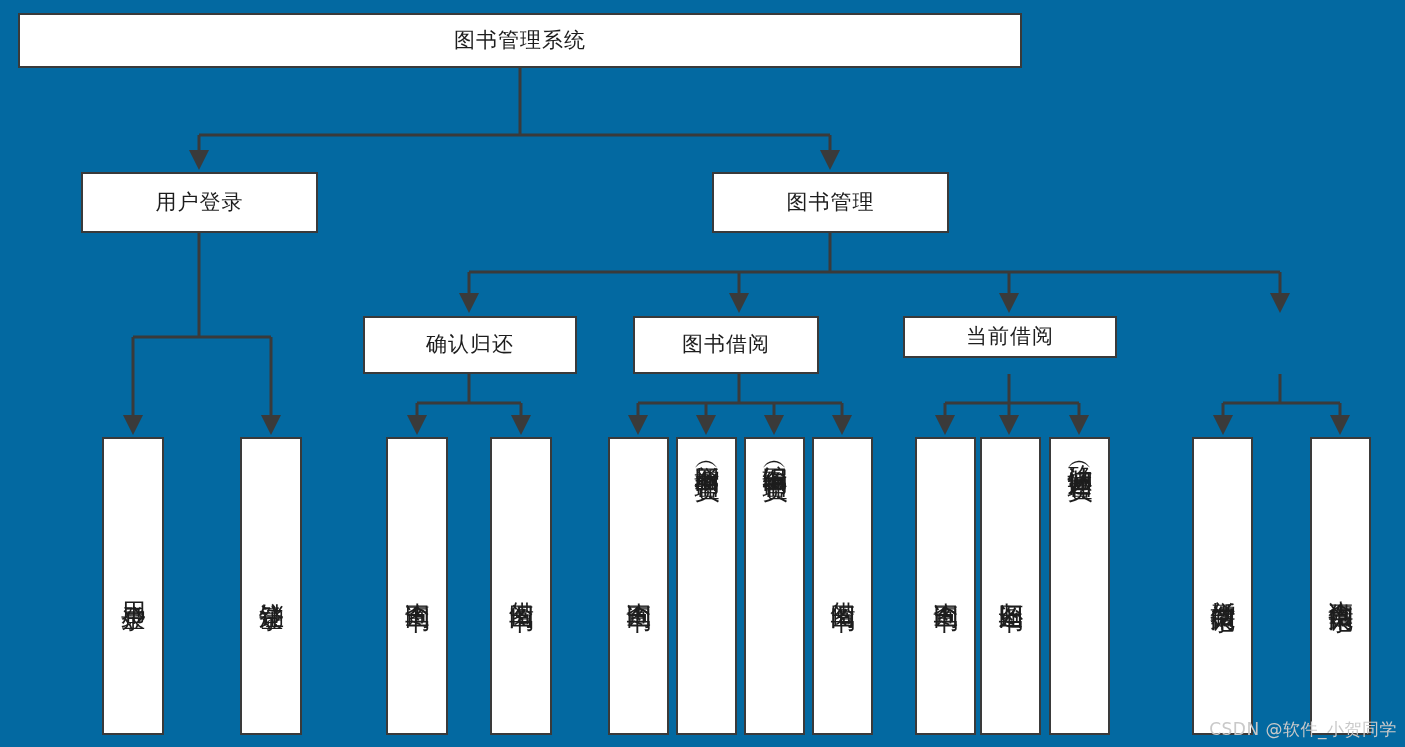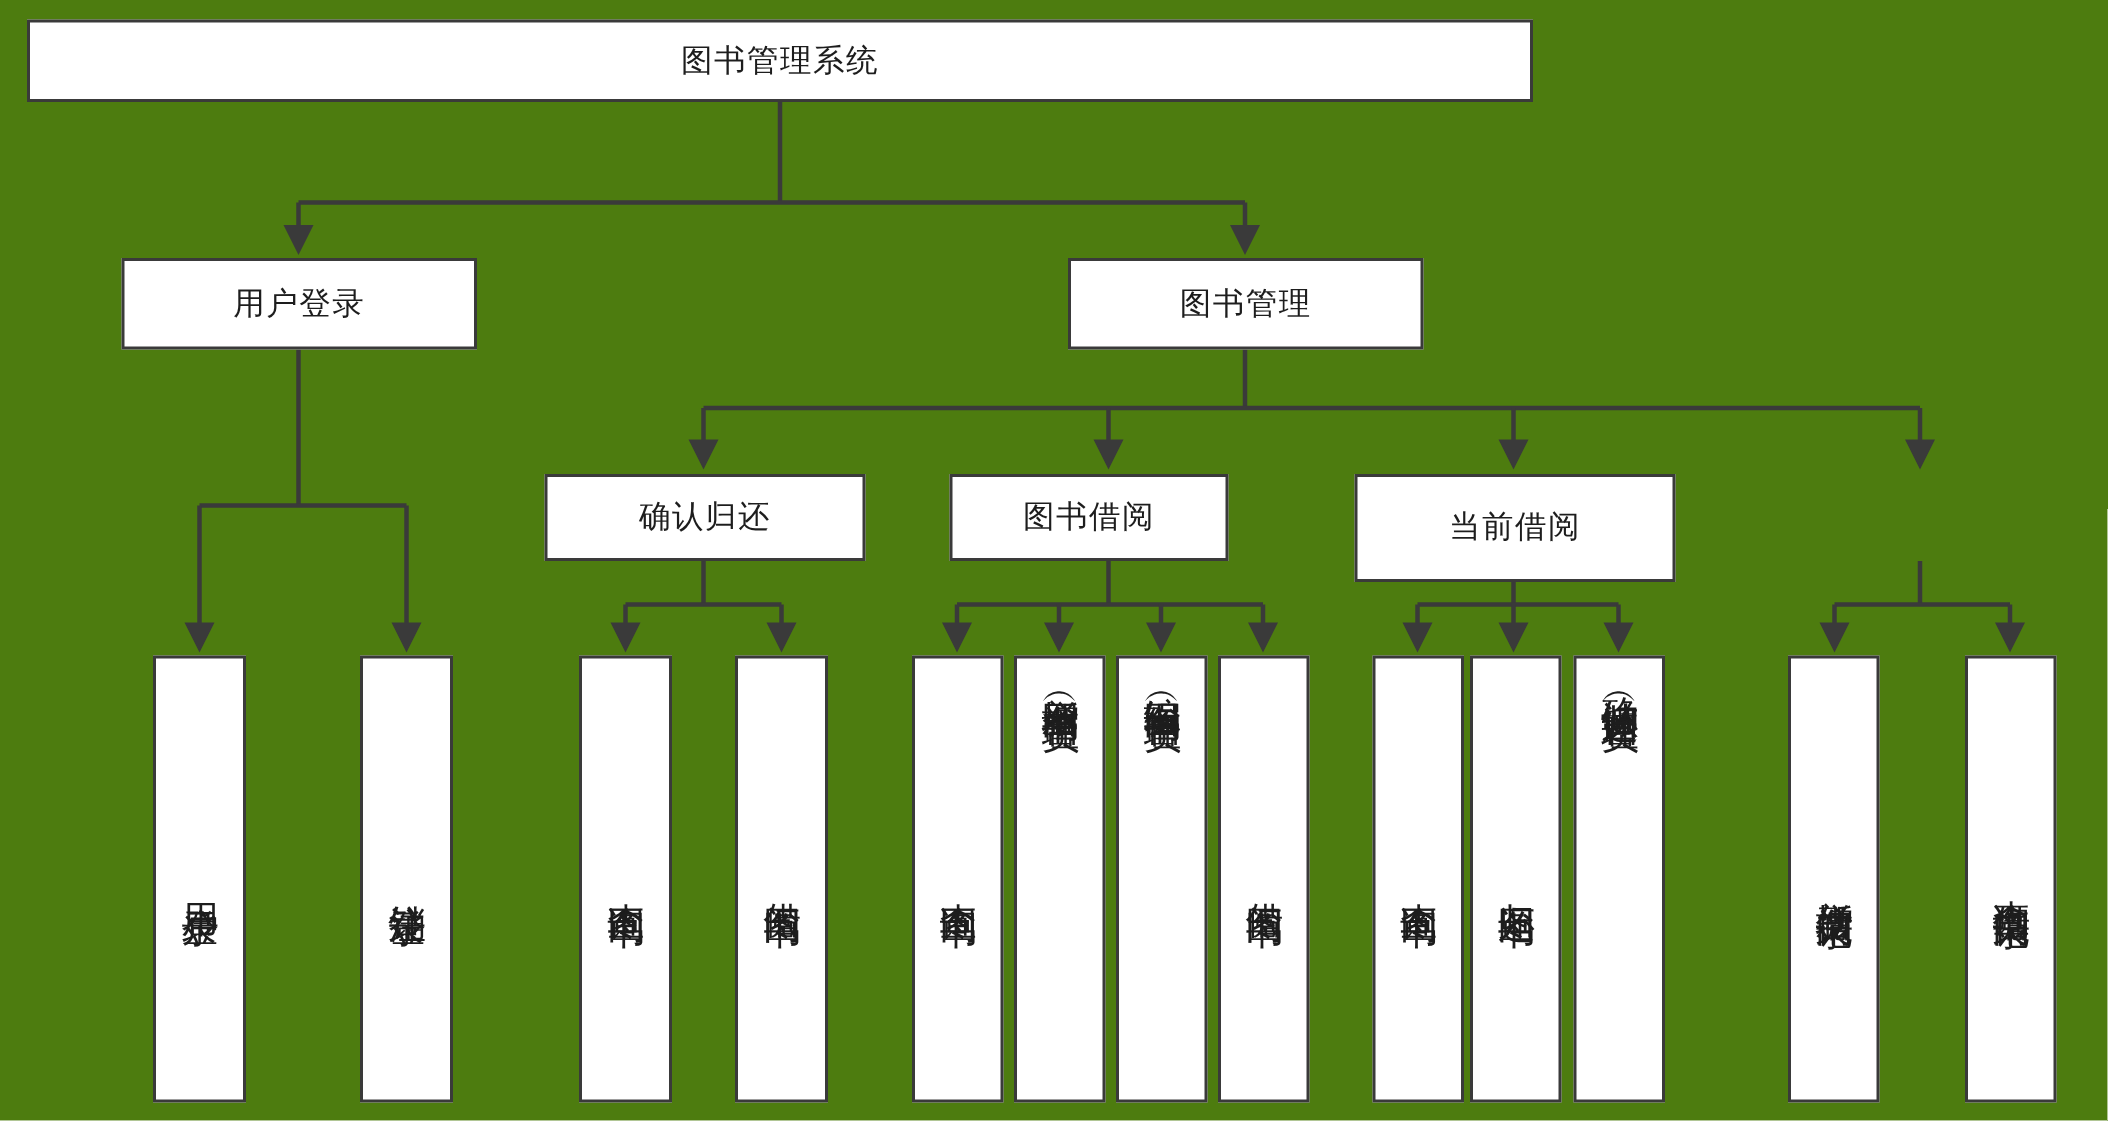--- a/index.html
+++ b/index.html
@@ -8,21 +8,21 @@
     padding: 0;
     background: #ffffff;
   }
   body {
     font-family: "DejaVu Sans", "Liberation Sans", sans-serif;
   }
   #canvas {
     position: relative;
     width: 1405px;
     height: 747px;
-    background: #4d7c0f;
+    background: #0369a1;
     overflow: hidden;
   }
   svg.edges {
     position: absolute;
     left: 0;
     top: 0;
     width: 1405px;
     height: 747px;
     pointer-events: none;
   }
@@ -139,21 +139,21 @@
   </div>
 
   <div class="node horiz" style="left:363px; top:316px; width:214px; height:58px;">
     <span class="label">确认归还</span>
   </div>
 
   <div class="node horiz" style="left:633px; top:316px; width:186px; height:58px;">
     <span class="label">图书借阅</span>
   </div>
 
-  <div class="node horiz" style="left:903px; top:316px; width:214px; height:72px;">
+  <div class="node horiz" style="left:903px; top:316px; width:214px; height:42px;">
     <span class="label">当前借阅</span>
   </div>
 
 
   <div class="node vert centered" style="left:102px; top:437px; width:62px; height:298px;">
     <span class="label">用户登录</span>
   </div>
 
   <div class="node vert centered" style="left:240px; top:437px; width:62px; height:298px;">
     <span class="label">注销登录</span>
@@ -196,14 +196,15 @@
   </div>
 
   <div class="node vert centered" style="left:1192px; top:437px; width:61px; height:298px;">
     <span class="label">新增借阅记录</span>
   </div>
 
   <div class="node vert centered" style="left:1310px; top:437px; width:61px; height:298px;">
     <span class="label">查询借阅记录</span>
   </div>
 
+  <div id="watermark">CSDN @软件_小贺同学</div>
 
 </div>
 
 </body></html>

